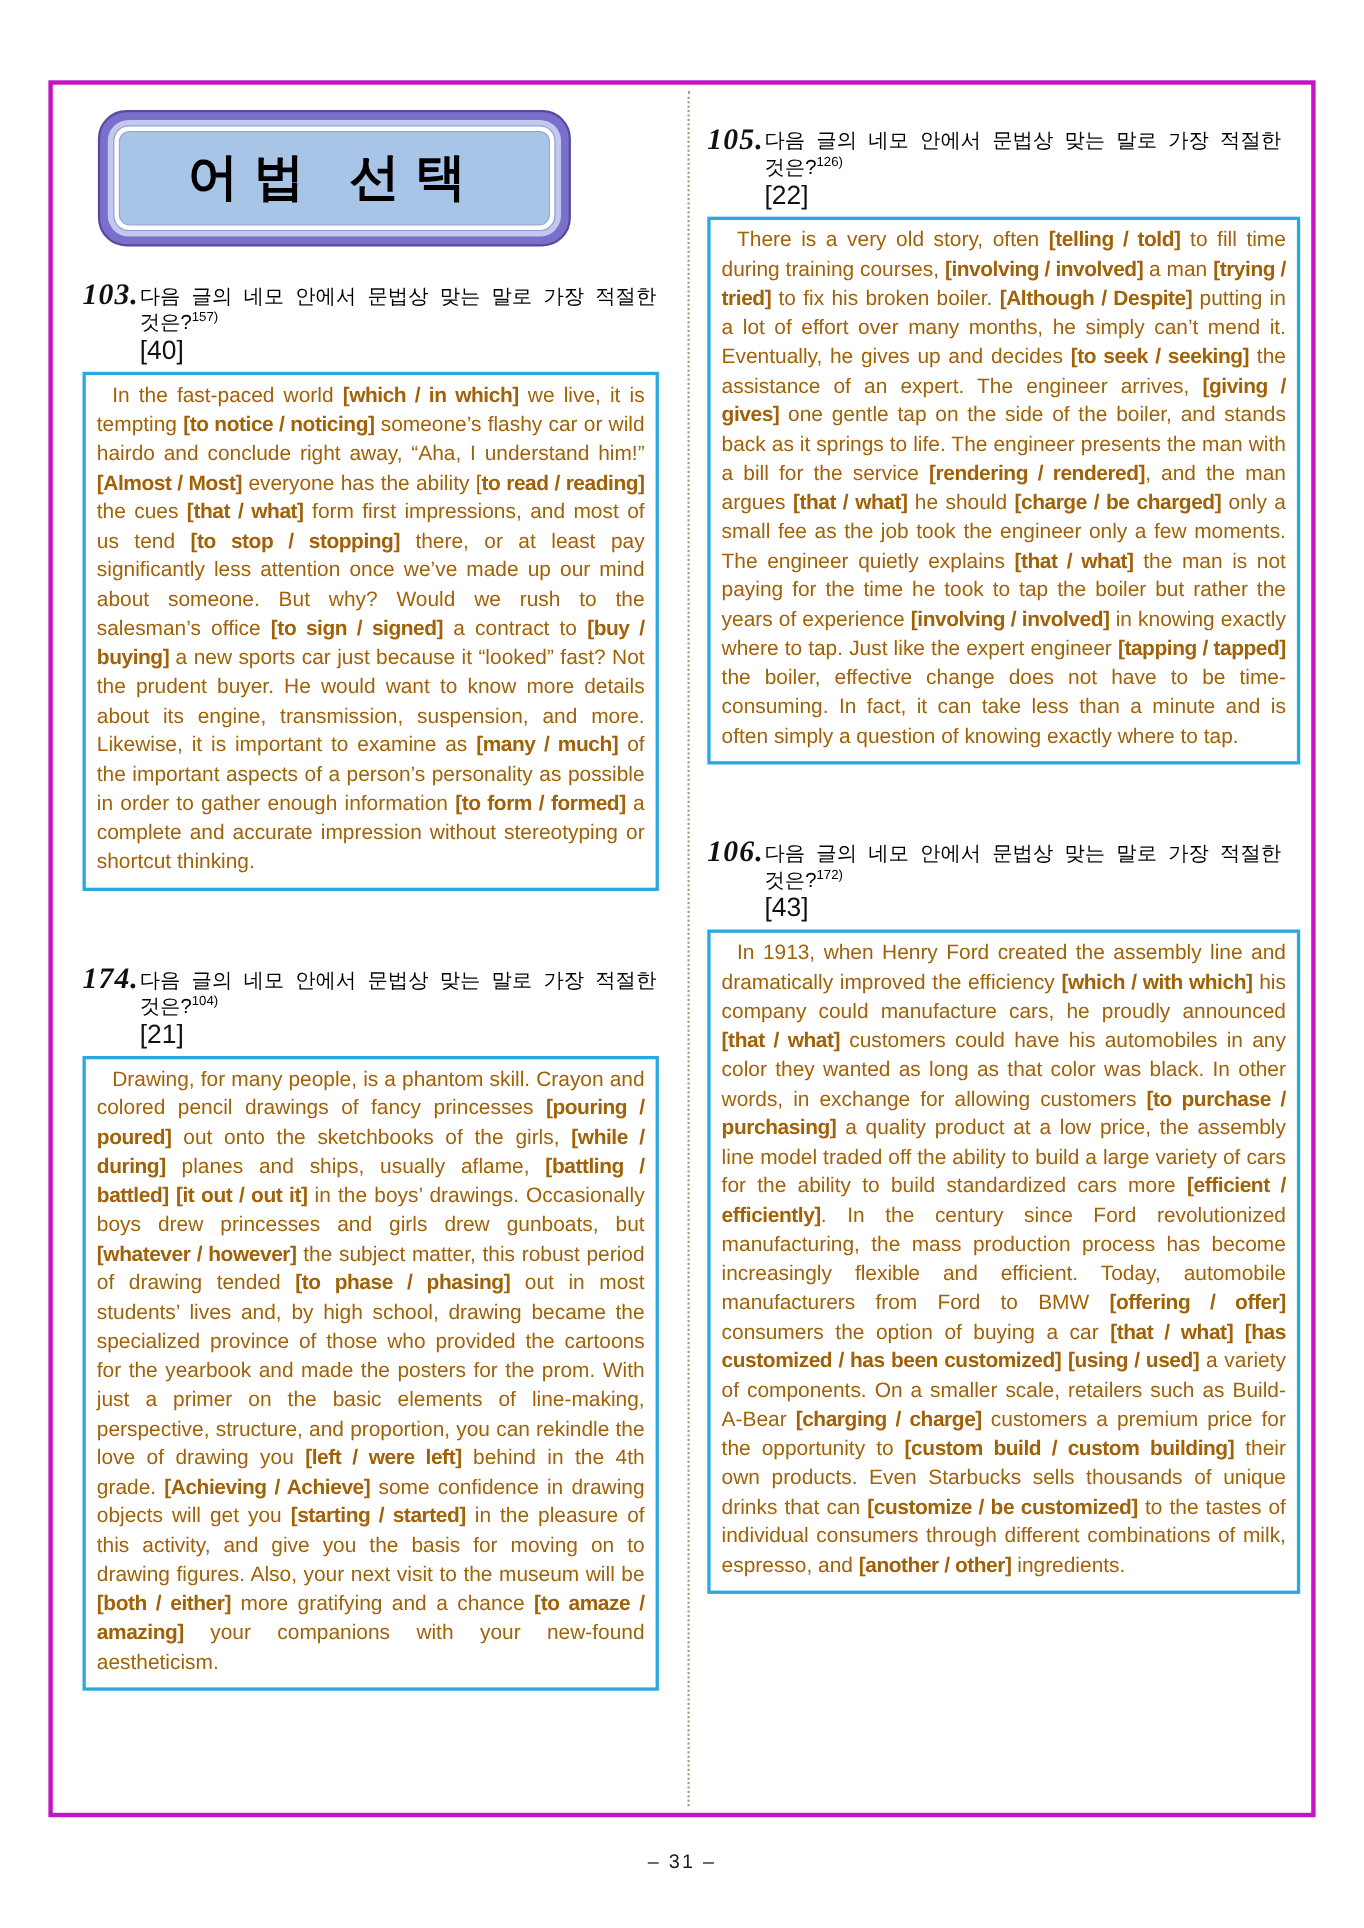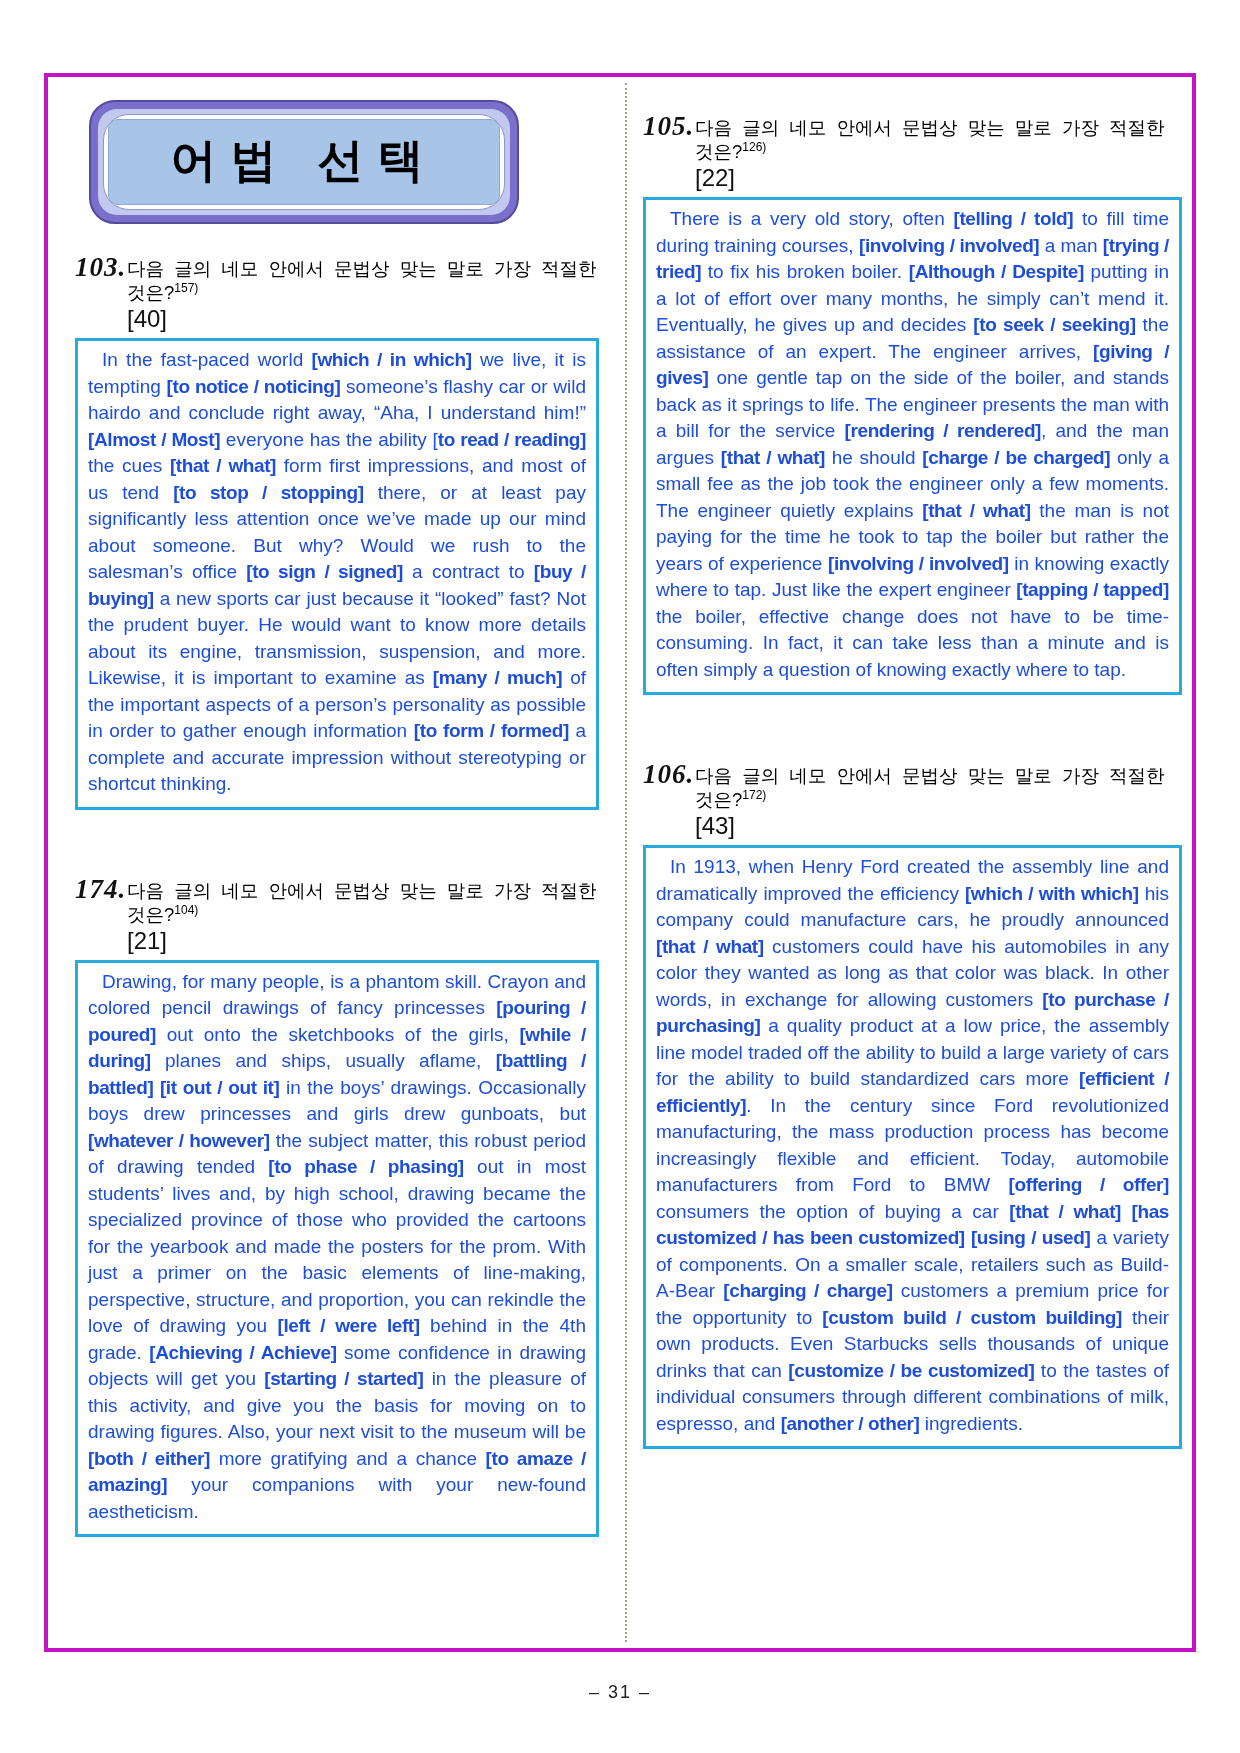--- a/index.html
+++ b/index.html
@@ -56,21 +56,21 @@
     margin: 0 0 30px 14px;
   }
   .title-mid {
     background: #c3c8ee;
     border-radius: 19px;
     padding: 5px;
   }
   .title-white {
     background: #ffffff;
     border: 1px solid #8f96cc;
-    border-radius: 26px;
+    border-radius: 14px;
     padding: 4px;
   }
   .title-inner {
     background: #a8c5e7;
     border: 1px solid #93a7d2;
     border-radius: 10px;
     text-align: center;
     padding: 10px 8px 12px 8px;
   }
   .title-text {
@@ -117,21 +117,21 @@
     margin-top: 2px;
   }
   
   .passage-box {
     border: 3px solid #2aa9e0;
     padding: 6px 10px 9px 10px;
     font-size: 19px;
     line-height: 26.5px;
     text-align: justify;
     text-indent: 14px;
-    color: #1d4ed8;
+    color: #a16207;
   }
   .bold-choice {
     font-weight: bold;
     letter-spacing: -0.4px;
   }
   
   .page-number {
     position: absolute;
     left: 0;
     width: 100%;

